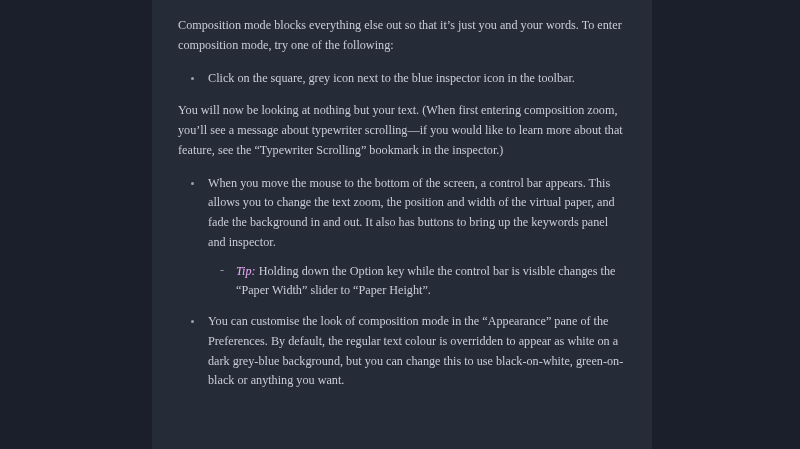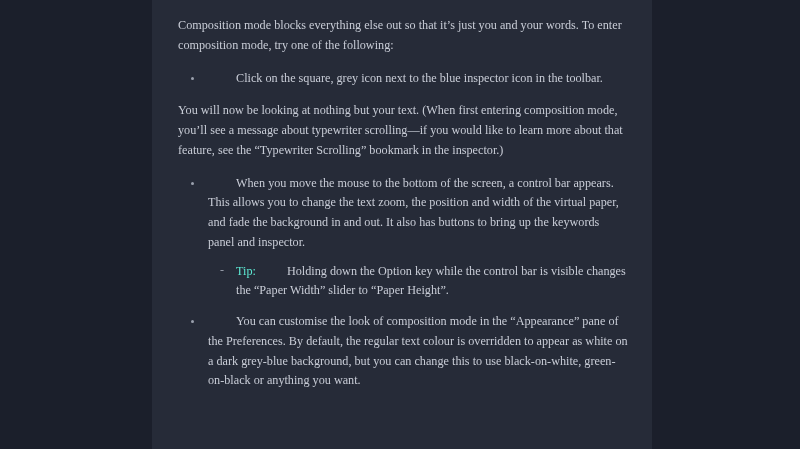--- a/index.html
+++ b/index.html
@@ -77,48 +77,49 @@
     font-size: 12px;
   }
   .kbd, .menuref {
     color: #8e9bb3;
     font-family: "Liberation Sans", sans-serif;
     font-size: 10.6px;
     font-weight: bold;
     letter-spacing: 0.2px;
   }
   .tip {
-    color: #5eead4;
+    font-style: italic;
+    color: #f0abfc;
   }
   .caret {
     display: inline-block;
     width: 1px;
     height: 12px;
     background: #d8dce4;
     vertical-align: -2px;
     margin-left: 1px;
   }
-  .inline { display: inline; margin-left: 28px; }
+  .inline { display: inline; }
 </style>
 </head>
 <body>
 
 <div id="page">
   <div class="paper">
     <div class="content">
 
       <p class="para">Composition mode blocks everything else out so that it’s just you and your words. To enter composition mode, try one of the following:</p>
 
       <ul class="bullets">
         <li>
           <span class="inline">Click on the square, grey icon next to the blue inspector icon in the toolbar.</span>
         </li>
       </ul>
 
-      <p class="para">You will now be looking at nothing but your text. (When first entering composition mode, you’ll see a message about typewriter scrolling—if you would like to learn more about that feature, see the “Typewriter Scrolling” bookmark in the inspector.)</p>
+      <p class="para">You will now be looking at nothing but your text. (When first entering composition zoom, you’ll see a message about typewriter scrolling—if you would like to learn more about that feature, see the “Typewriter Scrolling” bookmark in the inspector.)</p>
 
 
       <ul class="bullets">
         <li>
           <span class="inline">When you move the mouse to the bottom of the screen, a control bar appears. This allows you to change the text zoom, the position and width of the virtual paper, and fade the background in and out. It also has buttons to bring up the keywords panel and inspector.</span>
           <ul class="sub">
             <li>
               <span class="tip">Tip:</span><span class="inline"> Holding down the Option key while the control bar is visible changes the “Paper Width” slider to “Paper Height”.</span>
             </li>
           </ul>

